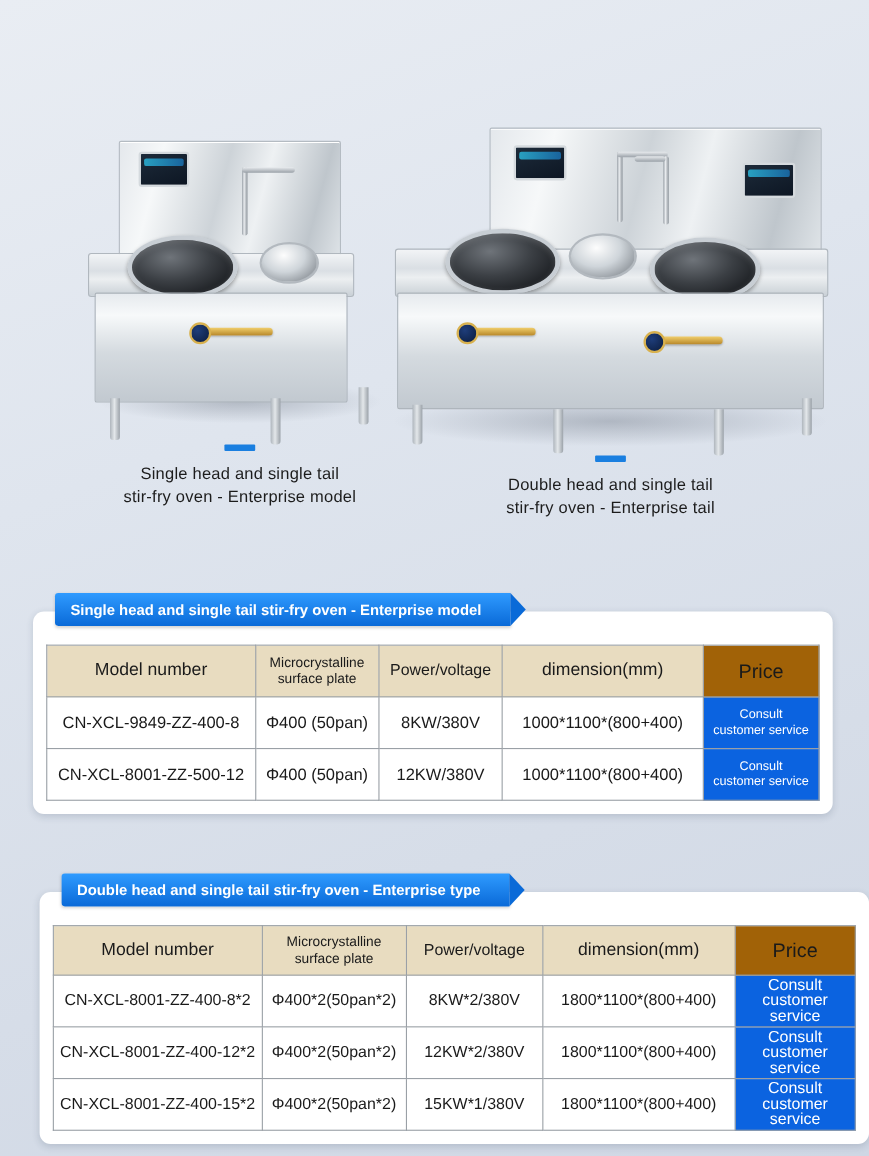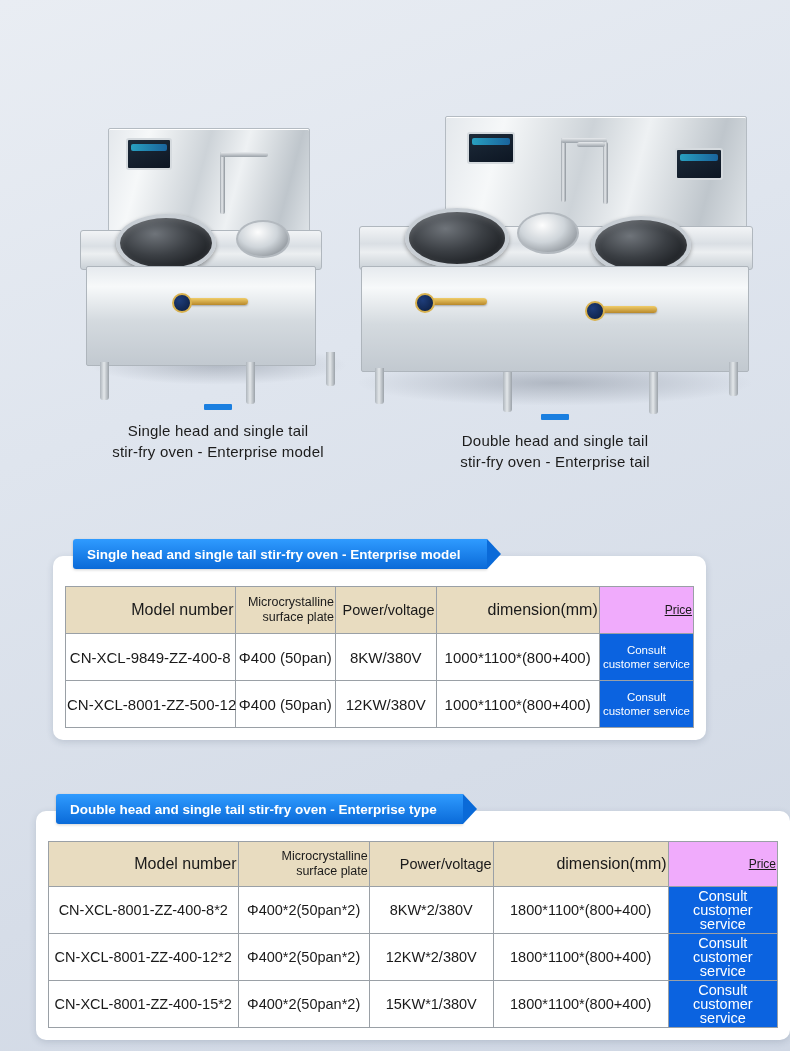--- a/index.html
+++ b/index.html
@@ -188,46 +188,44 @@
     text-align: center;
     vertical-align: middle;
     font-size: 15px;
     color: #1a1a1a;
   }
   table.spec thead th {
     background: #e8dcc0;
     height: 44px;
     font-weight: normal;
     font-size: 16px;
-    text-align: right;
   }
   table.spec thead th.small {
     font-size: 12.5px;
     line-height: 15px;
   }
   table.spec thead th.price {
-    background: #f0abfc;
-    font-size: 12px;
-    text-decoration: underline;
+    background: #a16207;
+    font-size: 18px;
   }
   table.spec tbody td {
     height: 42px;
     background: #fff;
     font-size: 15px;
   }
   table.spec tbody td.price-cell {
     background: #0b63e0;
     color: #fff;
     font-size: 11.5px;
     line-height: 14px;
     padding: 2px 2px;
   }
   .nowrap { white-space: nowrap; }
 
-  .sec1 { position: absolute; left: 35px; top: 556px; width: 653px; }
+  .sec1 { position: absolute; left: 12px; top: 556px; width: 727px; }
   .sec2 { position: absolute; left: 18px; top: 811px; width: 754px; }
 
   .sec2 table.spec thead th { height: 42px; }
   .sec2 table.spec tbody td { height: 42px; font-size: 14.5px; }
 </style>
 </head>
 <body>
 
 <div class="showcase">
 

